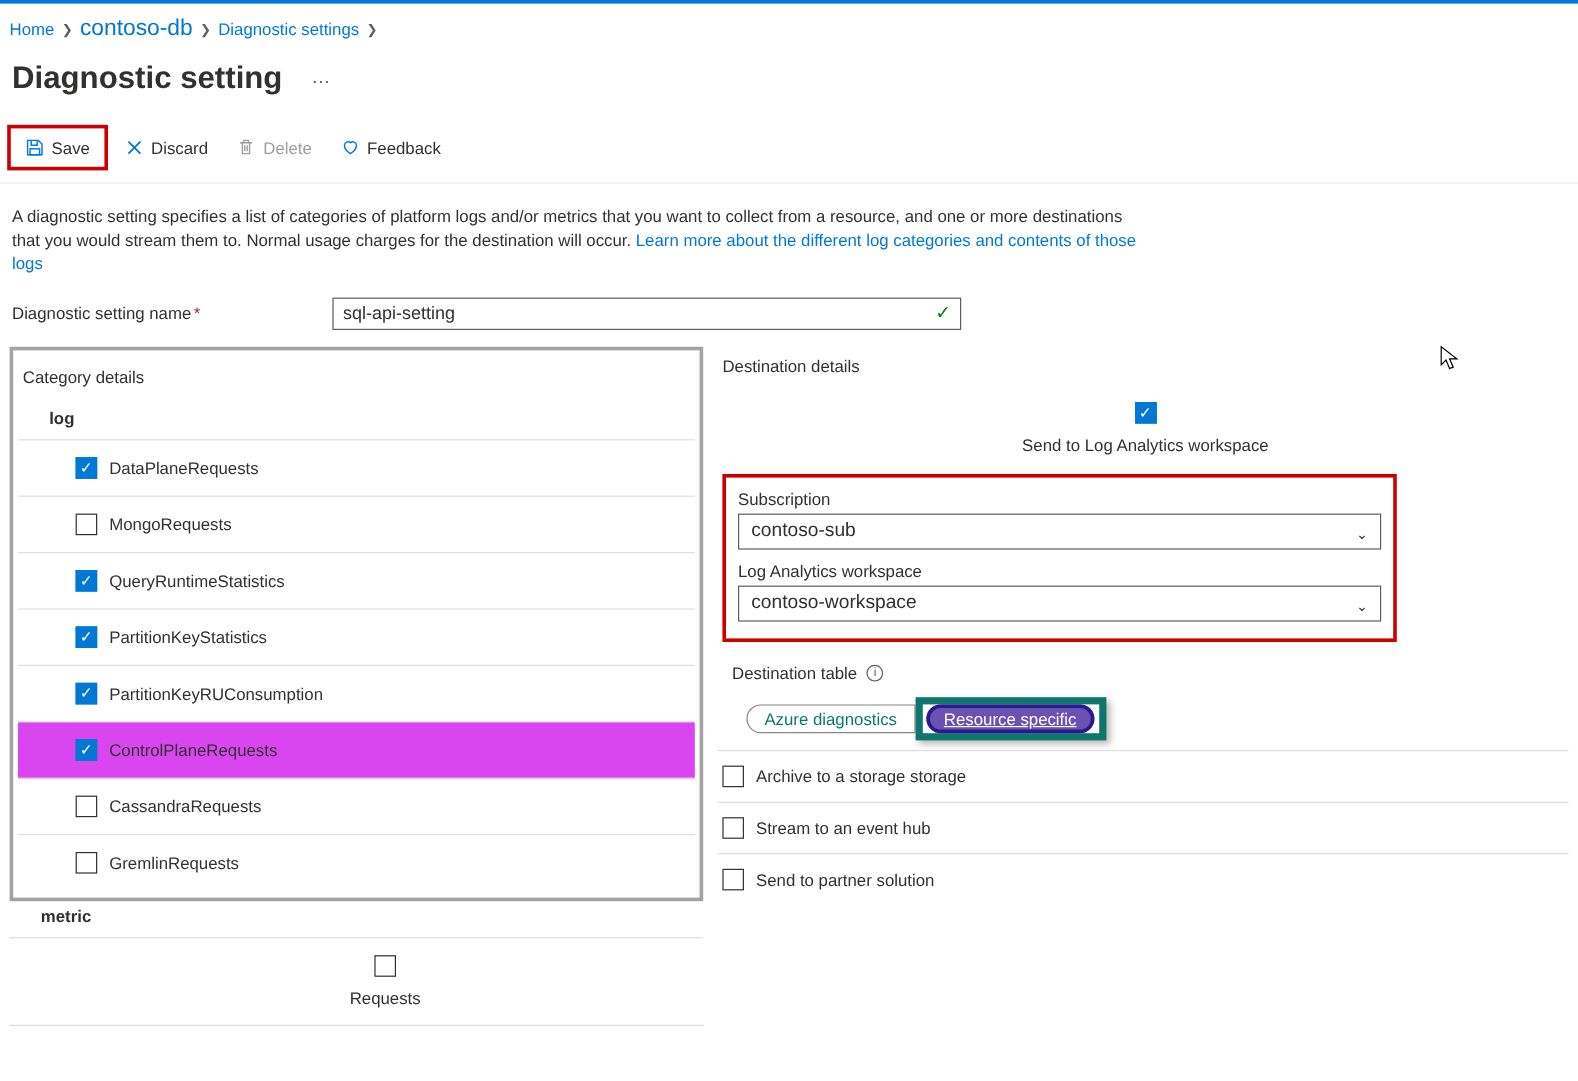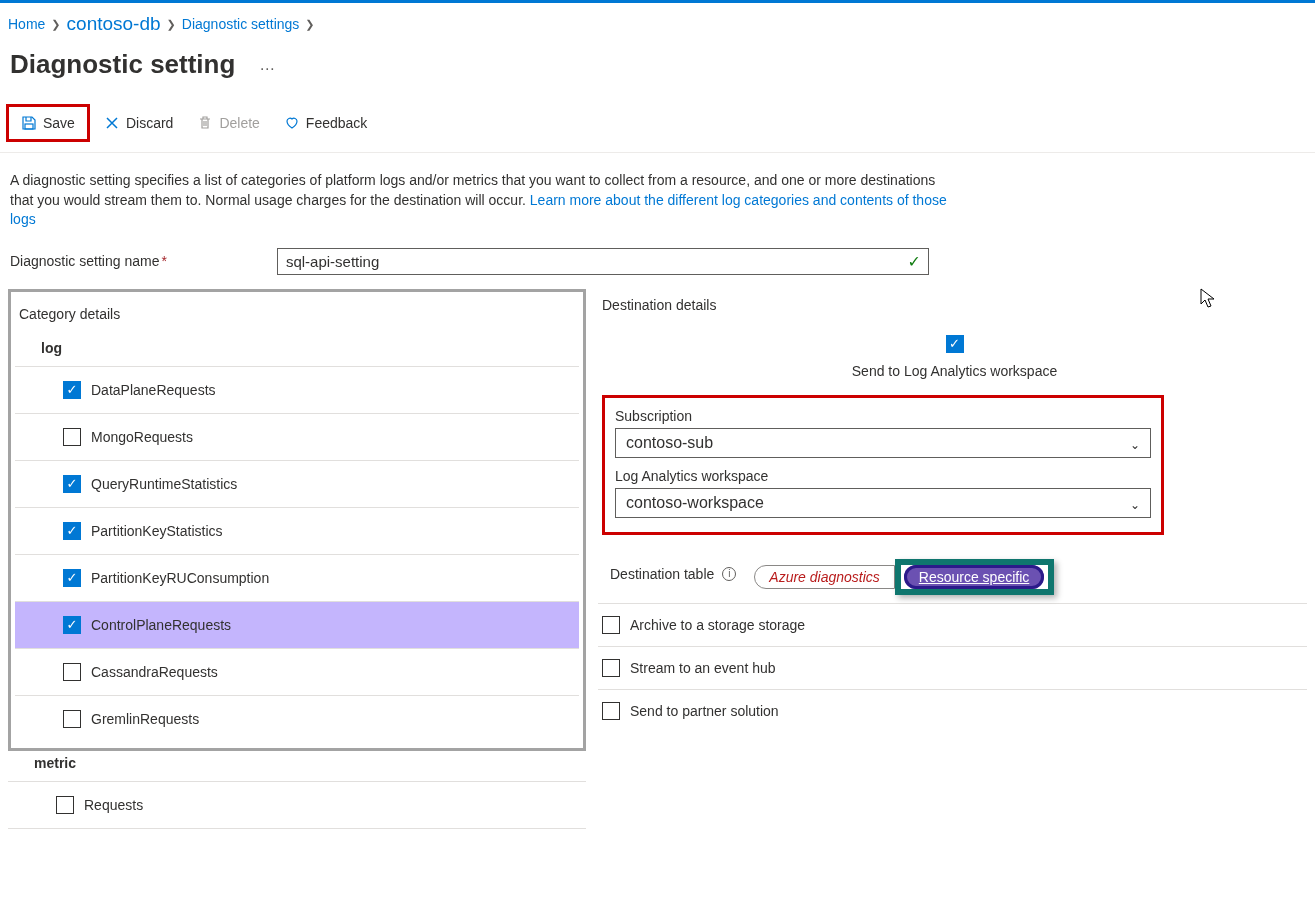--- a/index.html
+++ b/index.html
@@ -65,21 +65,21 @@
     }
     .description a { color: #0078d4; text-decoration: none; }
     .name-row {
       display: flex;
       align-items: center;
       gap: 16px;
       padding: 4px 10px 14px;
     }
     .name-label { font-size: 14px; color: #323130; }
     .name-label .req { color: #a4262c; margin-left: 2px; }
-    .name-input-wrap { position: relative; width: 652px; }
+    .name-input-wrap { position: relative; width: 524px; }
     .name-input {
       width: 100%;
       border: 1px solid #605e5c;
       padding: 4px 28px 4px 8px;
       font-size: 15px;
       font-family: inherit;
       color: #323130;
       outline: none;
     }
     .name-input-wrap .check-ok {
@@ -113,21 +113,21 @@
       border-bottom: 1px solid #e1dfdd;
     }
     .check-row {
       display: flex;
       align-items: center;
       gap: 10px;
       padding: 14px 0 14px 48px;
       border-bottom: 1px solid #e1dfdd;
       font-size: 14px;
     }
-    .check-row.hl { background: #c4b5fd; text-align: right; }
+    .check-row.hl { background: #d946ef; text-align: right; }
     .checkbox {
       width: 18px;
       height: 18px;
       border: 1px solid #323130;
       display: inline-flex;
       align-items: center;
       justify-content: center;
       cursor: pointer;
       background: #fff;
     }
@@ -200,21 +200,21 @@
       margin-top: 6px;
       margin-left: 12px;
     }
     .toggle-pill {
       border: 1px solid #8a8886;
       padding: 3px 14px;
       font-size: 14px;
       cursor: pointer;
       background: #fff;
     }
-    .toggle-pill.first { border-radius: 14px 0 0 14px; color: #b91c1c; font-style: italic; }
+    .toggle-pill.first { border-radius: 14px 0 0 14px; color: #0f766e; }
     .toggle-pill.second {
       border-radius: 14px;
       margin-left: -1px;
       border: 3px solid #2b1a8a;
       background: #6b51b2;
       color: #fff;
       text-decoration: underline;
       padding: 1px 12px;
     }
     .highlight-box-pill {
@@ -330,21 +330,21 @@
         <span class="checkbox"></span>
         <span>CassandraRequests</span>
       </div>
       <div class="check-row" style="border-bottom:none;">
         <span class="checkbox"></span>
         <span>GremlinRequests</span>
       </div>
     </div>
 
     <div class="subheader" style="border-bottom:1px solid #e1dfdd; padding-top:4px;">metric</div>
-    <div class="check-row" style="border-bottom:1px solid #e1dfdd;">
+    <div class="check-row" style="border-bottom:1px solid #e1dfdd;flex-direction:column;">
       <span class="checkbox"></span>
       <span>Requests</span>
     </div>
   </div>
 
   <div class="col-right">
     <div class="section-heading">Destination details</div>
 
     <div class="dest-check-row" style="border-bottom:none;flex-direction:column;">
       <span class="checkbox checked"></span>
@@ -358,21 +358,21 @@
         <span class="chev-down">⌄</span>
       </div>
       <div class="field-label">Log Analytics workspace</div>
       <div class="dropdown">
         <span>contoso-workspace</span>
         <span class="chev-down">⌄</span>
       </div>
     </div>
 
     <div class="dest-table-row">
-      <div style="display:flex;flex-direction:row;gap:6px;">
+      <div style="display:flex;flex-direction:column;gap:6px;">
         <div style="display:flex;align-items:center;gap:6px;">
           <span class="dest-table-label">Destination table</span>
           <span class="info-icon">i</span>
         </div>
         <div class="toggle-group">
           <span class="toggle-pill first">Azure diagnostics</span>
           <span class="highlight-box-pill">
             <span class="toggle-pill second">Resource specific</span>
           </span>
         </div>

